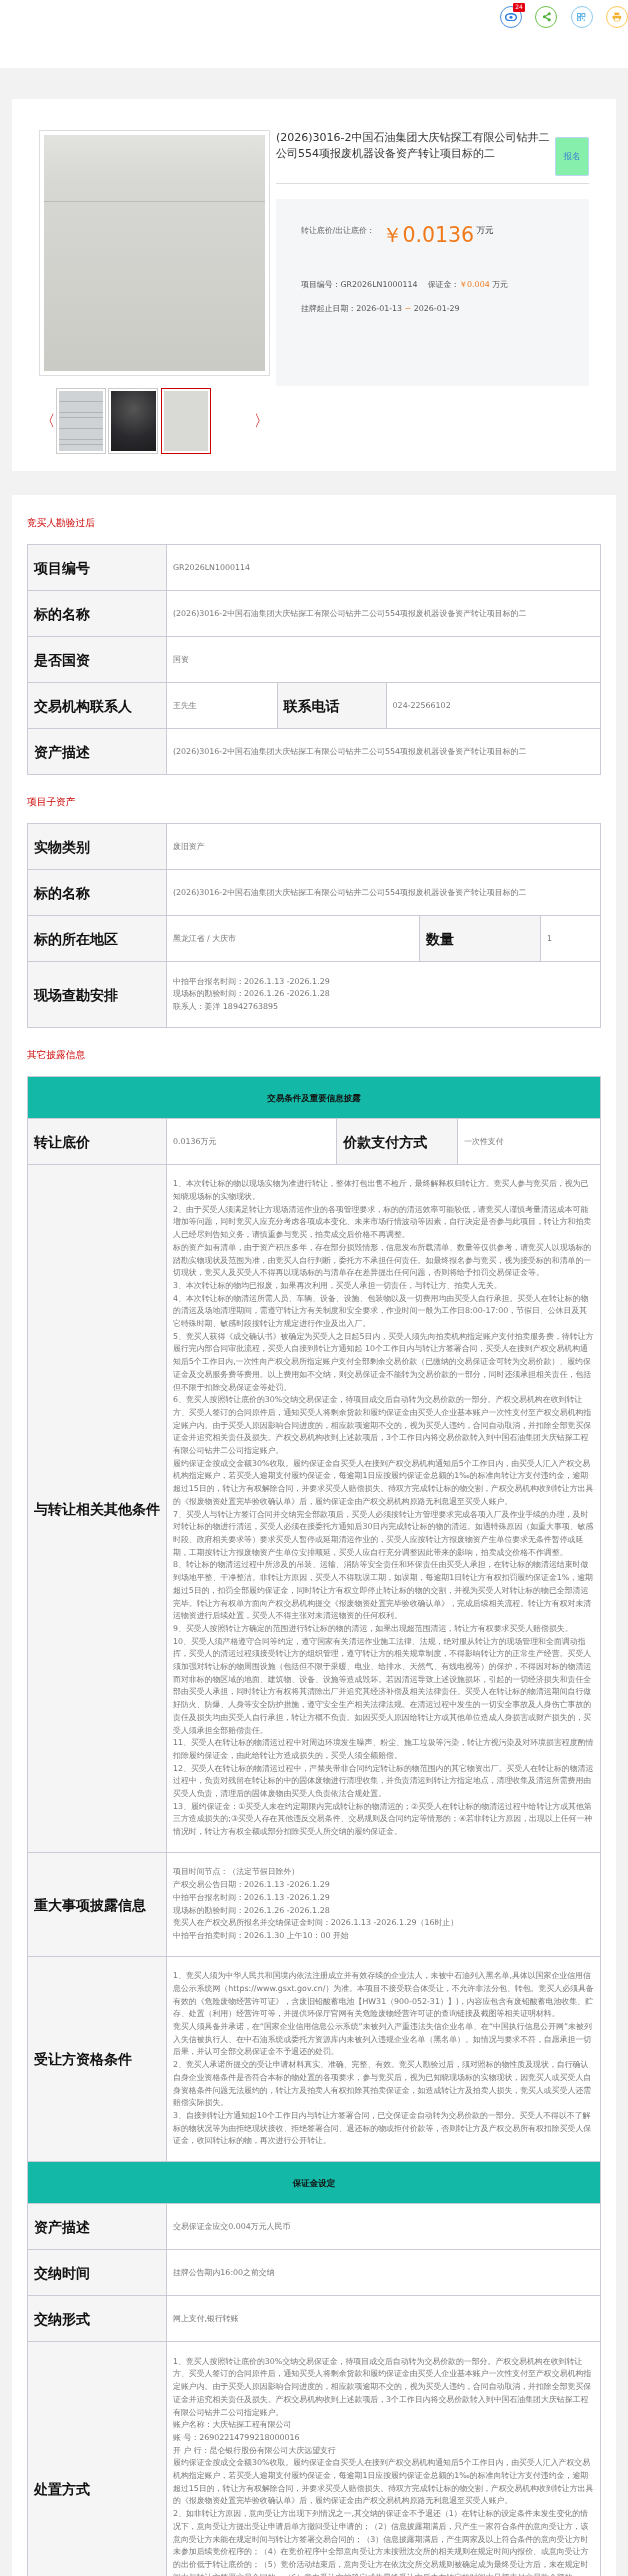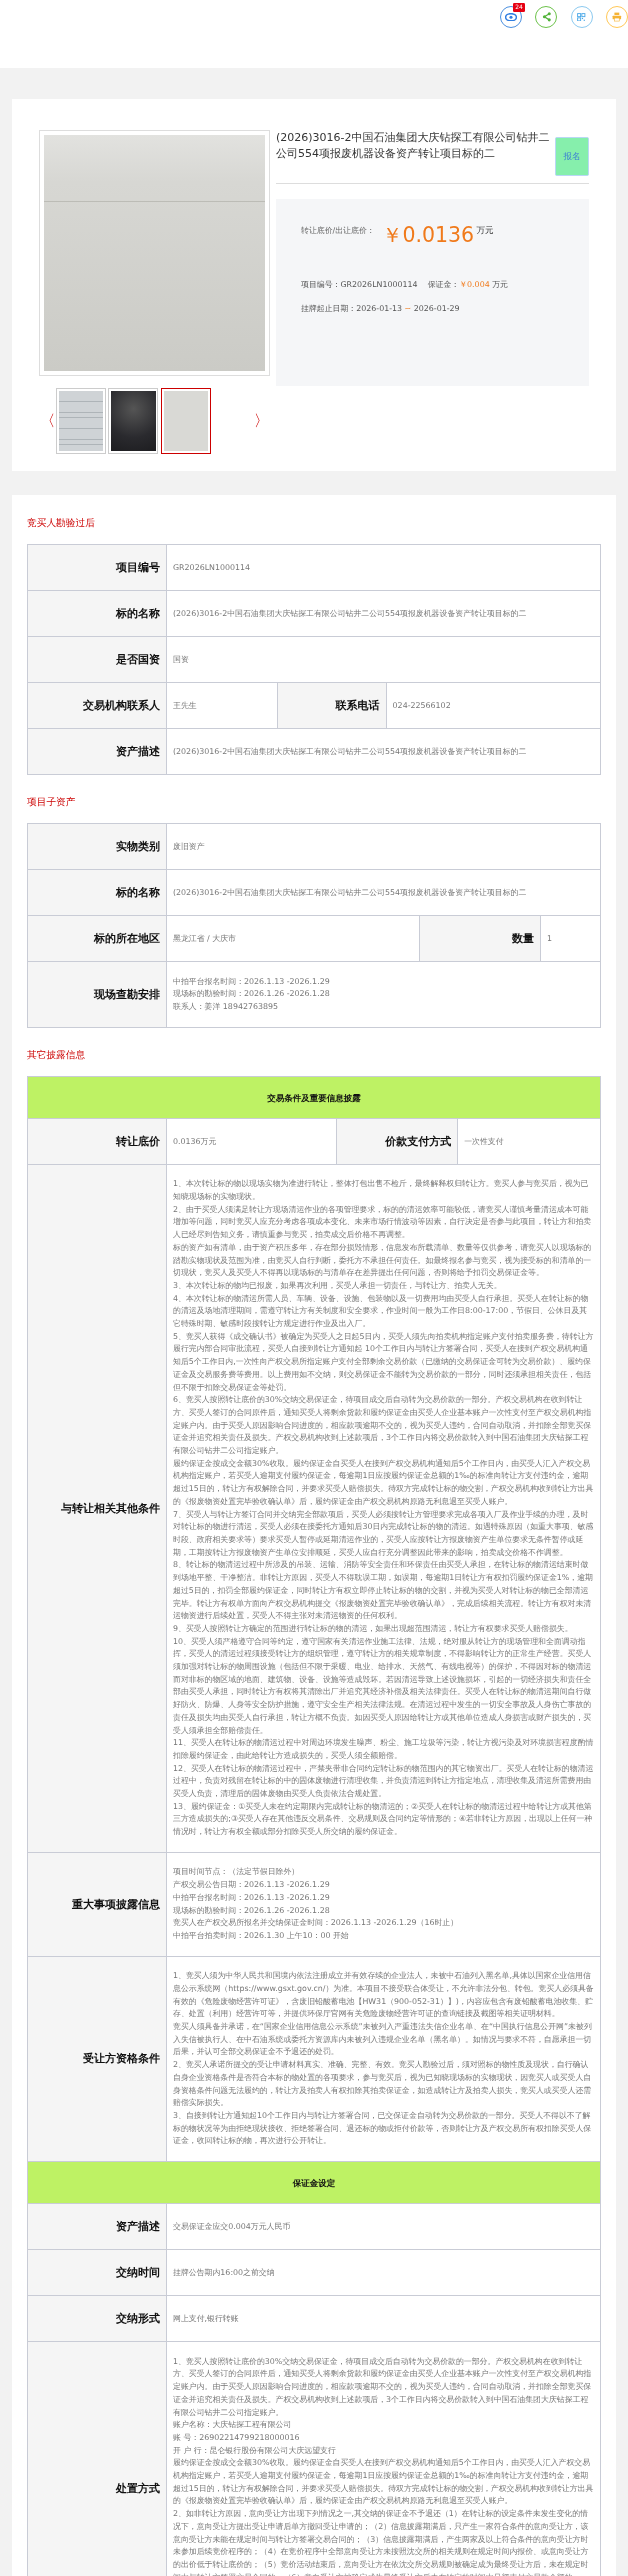--- a/index.html
+++ b/index.html
@@ -39,23 +39,23 @@
 .price{color:#f07a1b;font-size:20.5px;margin:0 2.4px 0 7.2px;line-height:20.5px}
 .unit{color:#333;font-size:8.5px}
 .meta{margin-top:33px;font-size:7.9px;color:#555}
 .meta .org{color:#f07a1b}
 .meta2{margin-top:13px;font-size:7.9px;color:#555}
 .meta2 .sep{color:#f07a1b}
 .body{margin-top:24px;padding:13.3px 15px 24px}
 .sec-title{color:#c00;font-size:9.7px;margin:8.5px 0 14.5px}
 table{width:100%;border-collapse:collapse;border:0.6px solid #c9ccd6;font-size:7.2px;margin-bottom:20.5px}
 td,th{border:0.6px solid #c9ccd6;padding:4.8px 6px;line-height:12px;vertical-align:middle}
-td.lbl{background:#f5f5f5;color:#111;text-align:right;font-size:11px;font-weight:bold;width:139px;white-space:nowrap}
+td.lbl{background:#f5f5f5;color:#111;font-size:14px;font-weight:bold;width:139px;white-space:nowrap}
 td.val{color:#777;font-size:7.9px}
-th.cap{background:#bef264;color:#111;font-size:8.5px;height:42px;text-align:center}
+th.cap{background:#14b8a6;color:#111;font-size:8.5px;height:42px;text-align:center}
 .long{line-height:12.7px;color:#666;font-size:7.6px;white-space:pre-line;padding:13.3px 6px}
 .row-h{height:46px}
 </style>
 </head>
 <body>
 
 <div class="topbar">
   <div class="tb-icons">
     <div class="tb-icon eye">
       <svg width="12" height="8.5" viewBox="0 0 20 14">

